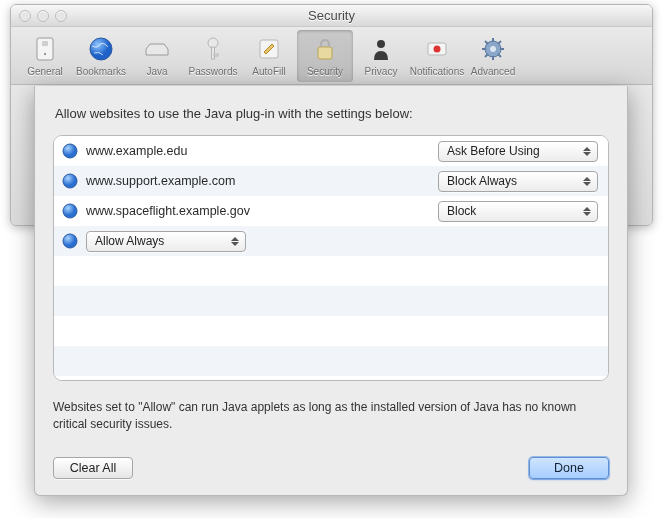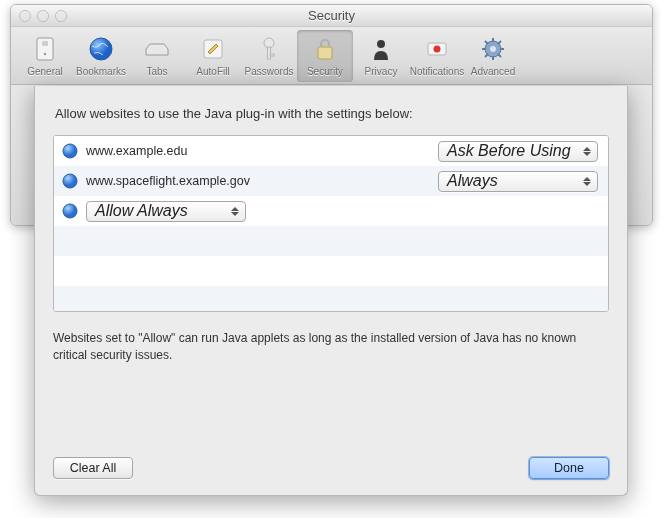--- a/index.html
+++ b/index.html
@@ -72,23 +72,23 @@
     border-top: none;
     border-radius: 0 0 6px 6px;
     box-shadow: 0 6px 24px rgba(0,0,0,.35);
     padding: 20px 18px 16px 18px;
     display: flex;
     flex-direction: column;
   }
   .sheet-title { color: #333; font-size: 13px; margin-bottom: 14px; margin-left: 2px; }
   .list {
     border: 1px solid #b9b9b9;
-    border-radius: 3px;
+    border-radius: 9px;
     background: #fff;
-    height: 177px;
+    height: 246px;
     overflow: hidden;
   }
   .row {
     height: 30px;
     display: flex;
     align-items: center;
     padding: 0 10px 0 8px;
     gap: 8px;
   }
   .row:nth-child(odd) { background: #fff; }
@@ -97,29 +97,28 @@
   .site-label { flex: 1; color: #2a2a2a; font-size: 12.5px; }
   .select-wrap {
     width: 160px;
   }
   .aqua-select {
     width: 100%;
     height: 21px;
     border: 1px solid #a6a6a6;
     border-radius: 4px;
     background: linear-gradient(#ffffff,#ececec);
-    font-size: 16px;
+    font-size: 12px;
     padding: 0 22px 0 8px;
     color: #222;
     display: flex;
     align-items: center;
     position: relative;
     box-shadow: 0 1px 0 rgba(255,255,255,.7), inset 0 1px 0 rgba(255,255,255,.8);
     cursor: default;
-    font-style: italic;
   }
   .aqua-select .stepper {
     position: absolute; right: 3px; top: 2px; bottom: 2px; width: 14px;
     display: flex; flex-direction: column; justify-content: center; gap: 1px;
   }
   .aqua-select .tri { width: 0; height: 0; border-left: 4px solid transparent; border-right: 4px solid transparent; margin: 0 auto;}
   .aqua-select .tri.up { border-bottom: 4px solid #555; }
   .aqua-select .tri.down { border-top: 4px solid #555; }
 
   .note { font-size: 12px; color: #333; margin-top: 18px; line-height: 1.45; }
@@ -179,40 +178,40 @@
           </svg>
       </span>
       <span>Bookmarks</span>
     </div>
     <div class="tbitem">
       <span class="tbicon">
         <svg width="26" height="20" viewBox="0 0 26 20">
             <path d="M2 10 L6 5 L20 5 L24 10 L24 16 L2 16 Z" fill="#e8e8e8" stroke="#9a9a9a"></path>
           </svg>
       </span>
-      <span>Tabs</span>
-    </div>
-    <div class="tbitem">
-      <span class="tbicon">
-        <svg width="24" height="24" viewBox="0 0 24 24">
-            <rect x="3" y="3" width="18" height="18" rx="2" fill="#f4f4f4" stroke="#b6b6b6"></rect>
-            <path d="M7 15 L15 7 L17 9 L9 17 Z" fill="#e9c46a" stroke="#b78a2a"></path>
-          </svg>
-      </span>
-      <span>AutoFill</span>
+      <span>Java</span>
     </div>
     <div class="tbitem">
       <span class="tbicon">
         <svg width="22" height="26" viewBox="0 0 22 26">
             <circle cx="11" cy="7" r="5" fill="#e8e8e8" stroke="#b6b6b6"></circle>
             <rect x="9.5" y="11" width="3" height="12" fill="#e8e8e8" stroke="#b6b6b6"></rect>
             <rect x="12" y="18" width="4" height="2" fill="#e8e8e8" stroke="#b6b6b6"></rect>
           </svg>
       </span>
       <span>Passwords</span>
+    </div>
+    <div class="tbitem">
+      <span class="tbicon">
+        <svg width="24" height="24" viewBox="0 0 24 24">
+            <rect x="3" y="3" width="18" height="18" rx="2" fill="#f4f4f4" stroke="#b6b6b6"></rect>
+            <path d="M7 15 L15 7 L17 9 L9 17 Z" fill="#e9c46a" stroke="#b78a2a"></path>
+          </svg>
+      </span>
+      <span>AutoFill</span>
     </div>
     <div class="tbitem selected">
       <span class="tbicon">
         <svg width="22" height="26" viewBox="0 0 22 26">
             <rect x="4" y="11" width="14" height="12" rx="2" fill="#e8d9a0" stroke="#b9a557"></rect>
             <path d="M7 11 V8 a4 4 0 0 1 8 0 V11" fill="none" stroke="#b0b0b0" stroke-width="2.2"></path>
           </svg>
       </span>
       <span>Security</span>
     </div>
@@ -283,24 +282,41 @@
             </span>
         </div>
       </div>
     </div>
     <div class="row">
       <span class="site-icon">
         <svg width="16" height="16" viewBox="0 0 16 16">
             <circle cx="8" cy="8" r="7" fill="url(#rg1)" stroke="#2b5aa0"></circle>
           </svg>
       </span>
+      <span class="site-label">www.support.example.com</span>
+      <div class="select-wrap">
+        <div class="aqua-select">
+          <span>Block Always</span>
+          <span class="stepper">
+              <span class="tri up"></span>
+              <span class="tri down"></span>
+            </span>
+        </div>
+      </div>
+    </div>
+    <div class="row">
+      <span class="site-icon">
+        <svg width="16" height="16" viewBox="0 0 16 16">
+            <circle cx="8" cy="8" r="7" fill="url(#rg1)" stroke="#2b5aa0"></circle>
+          </svg>
+      </span>
       <span class="site-label">www.spaceflight.example.gov</span>
       <div class="select-wrap">
         <div class="aqua-select">
-          <span>Always</span>
+          <span>Block</span>
           <span class="stepper">
               <span class="tri up"></span>
               <span class="tri down"></span>
             </span>
         </div>
       </div>
     </div>
     <div class="row">
       <span class="site-icon">
         <svg width="16" height="16" viewBox="0 0 16 16">

